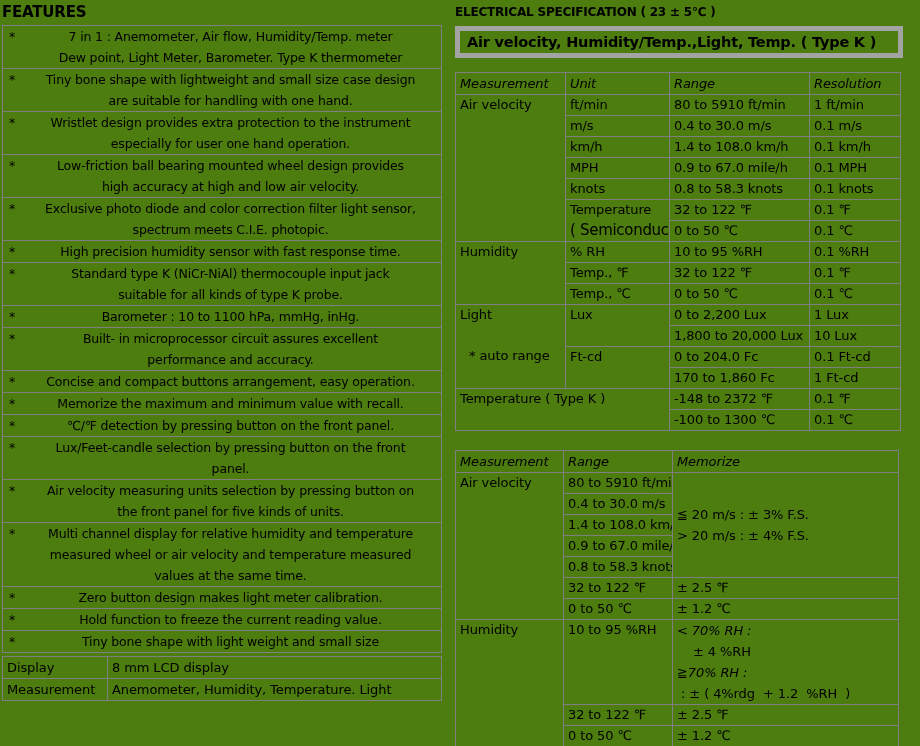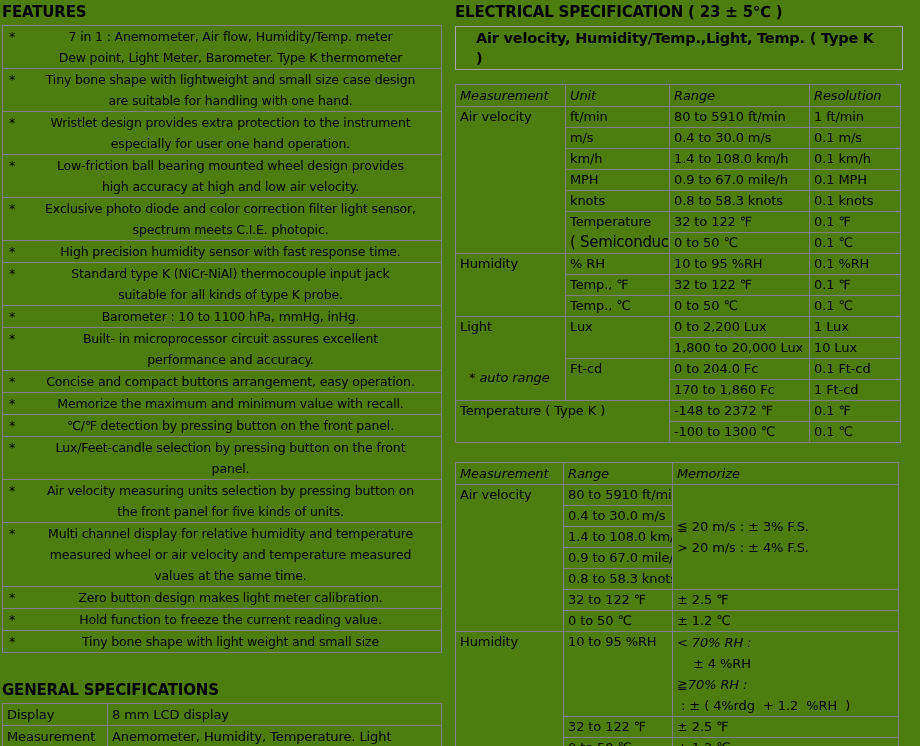--- a/index.html
+++ b/index.html
@@ -29,30 +29,30 @@
     line-height:20px; letter-spacing:-0.1px;
   }
   th { font-style:italic; font-weight:normal; }
   tr { height:21px; }
   tr.hdr { height:22px; }
   .vtop { vertical-align:top; }
 
   .gen-table { width:440px; margin-top:3px; }
   .gen-table tr { height:22px; }
 
-  .etitle { font-weight:bold; font-size:15px; letter-spacing:-0.2px; line-height:19px; }
+  .etitle { font-weight:bold; font-size:12px; letter-spacing:-0.2px; line-height:19px; }
   .subtitle-box {
-    border:1px solid #a3a3a3; margin-top:4px; padding:1px 20px;
+    border:5px solid #a3a3a3; margin-top:4px; padding:1px 7px;
     font-weight:bold; font-size:14.5px; letter-spacing:-0.2px; line-height:20px;
   }
   .spec-table { width:445px; margin-top:14px; }
   .acc-table  { width:443px; margin-top:19px; }
 
   .semi-note { font-size:15px; letter-spacing:-0.3px;text-align:center; }
-  .auto-range { font-style:italic; margin-top:31px; padding-left:9px; }
+  .auto-range { margin-top:21px; padding-left:9px; }
   .acc-cell div { line-height:21px; }
   .it { font-style:italic; }
   .ind1 { padding-left:16px; }
   .ind2 { padding-left:4px; white-space:pre; }
   .hum-acc div { line-height:21px; }
 </style>
 </head>
 <body>
 
 <div class="page">
@@ -139,21 +139,20 @@
       <div class="feat-row">
           <span class="feat-bullet">*</span>
           <span class="feat-text">Hold function to freeze the current reading value.</span>
         </div>
       <div class="feat-row">
           <span class="feat-bullet">*</span>
           <span class="feat-text">Tiny bone shape with light weight and small size</span>
         </div>
     </div>
 
-    <div class="section-title" style="margin-top:28px;">GENERAL SPECIFICATIONS</div>
     <table class="gen-table">
       <colgroup>
           <col style="width:105px">
           <col>
         </colgroup>
       <tbody>
         <tr>
           <td>Display</td>
           <td>8 mm LCD display</td>
         </tr>

